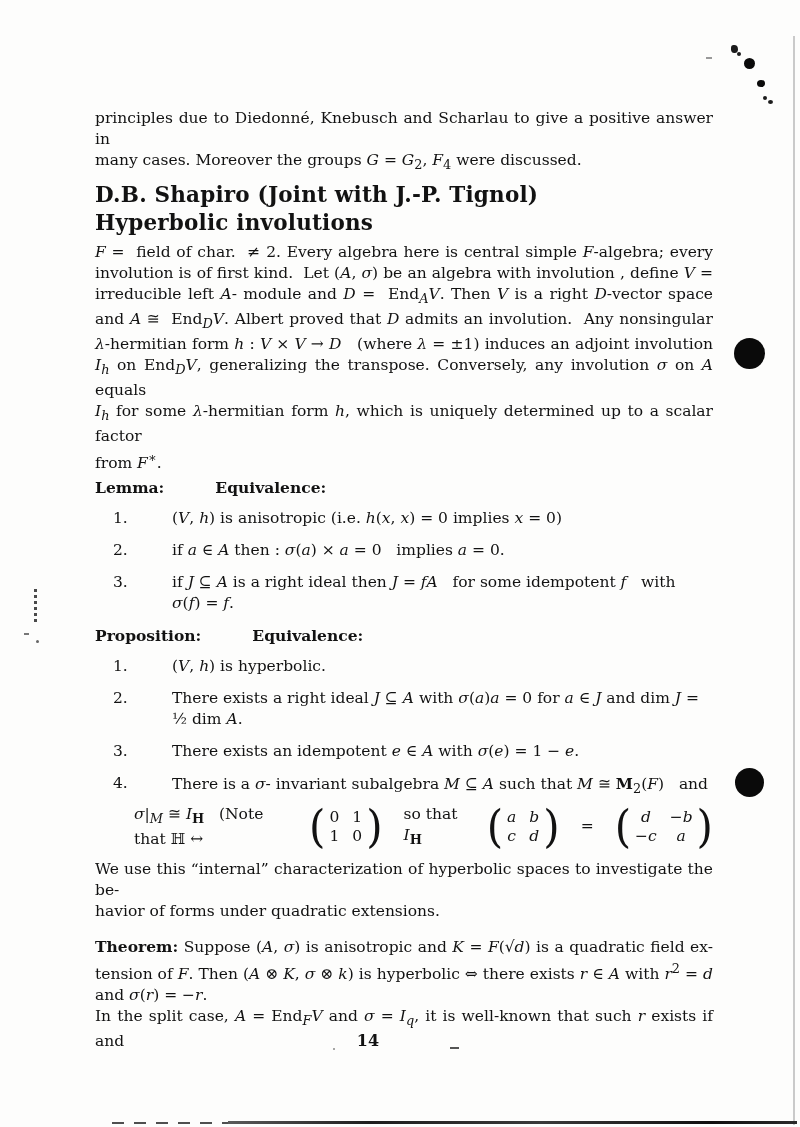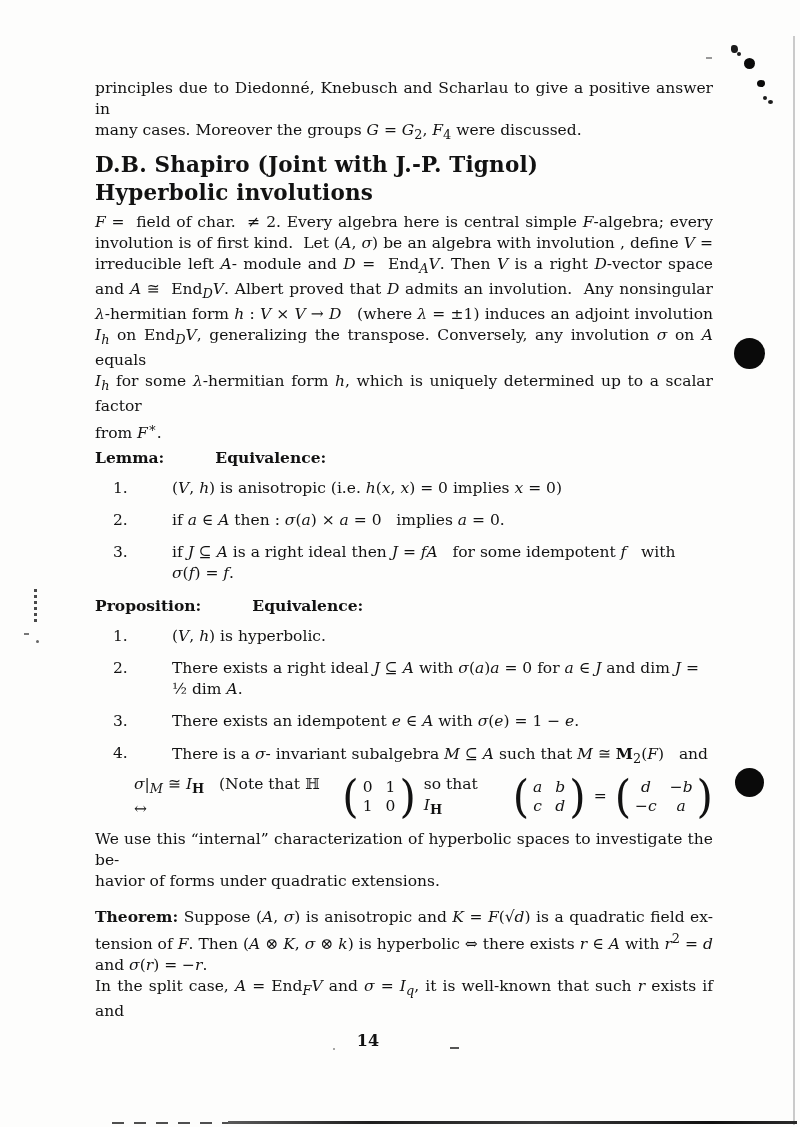--- a/index.html
+++ b/index.html
@@ -12,37 +12,37 @@
     color:#121212;
     font-size:15.5px;
     line-height:21px;
   }
   .content { position:absolute; left:95px; top:0; width:618px; }
 
   .line { display:block; }
   .jl { text-align:justify; text-align-last:justify; }
   .ll { text-align:left; text-align-last:left; }
 
-  .intro { padding-top:78px; }
+  .intro { padding-top:108px; }
 
   .heading { margin-top:6px; font-size:21.5px; font-weight:bold; line-height:28px; letter-spacing:0.2px; }
 
   .abstract { margin-top:5px; }
 
   .sect-head { margin-top:2px; display:flex;gap:21px; }
   .sect-head .lbl { font-weight:bold; }
   .sect-head .sub { margin-left:30px;font-weight:bold; }
   .prop-head { margin-top:4px; }
 
   .list { margin-top:10px; }
   .item { display:flex; margin-bottom:11px; }
   .item .num { flex:0 0 21px; margin-left:18px; }
   .item .txt { flex:1;margin-left:38px; }
 
-  .formula-line { margin:4px 0 8px 39px; display:flex; align-items:center; gap:8px; height:48px; }
+  .formula-line { margin:4px 0 8px 39px; display:flex; align-items:center; gap:21px; height:48px; }
   .mat { display:inline-flex; align-items:center; }
   .mat .paren { font-size:42px; font-weight:400; line-height:0.85; transform:scaleY(1.08); }
   .mat .cells {
     display:grid; grid-template-columns:auto auto;
     column-gap:13px; row-gap:0;
     padding:0 4px; text-align:center; line-height:19px; font-size:15.5px;
   }
   .mat.lettered .cells { font-style:italic; }
 
   .internal { margin-top:6px; }

